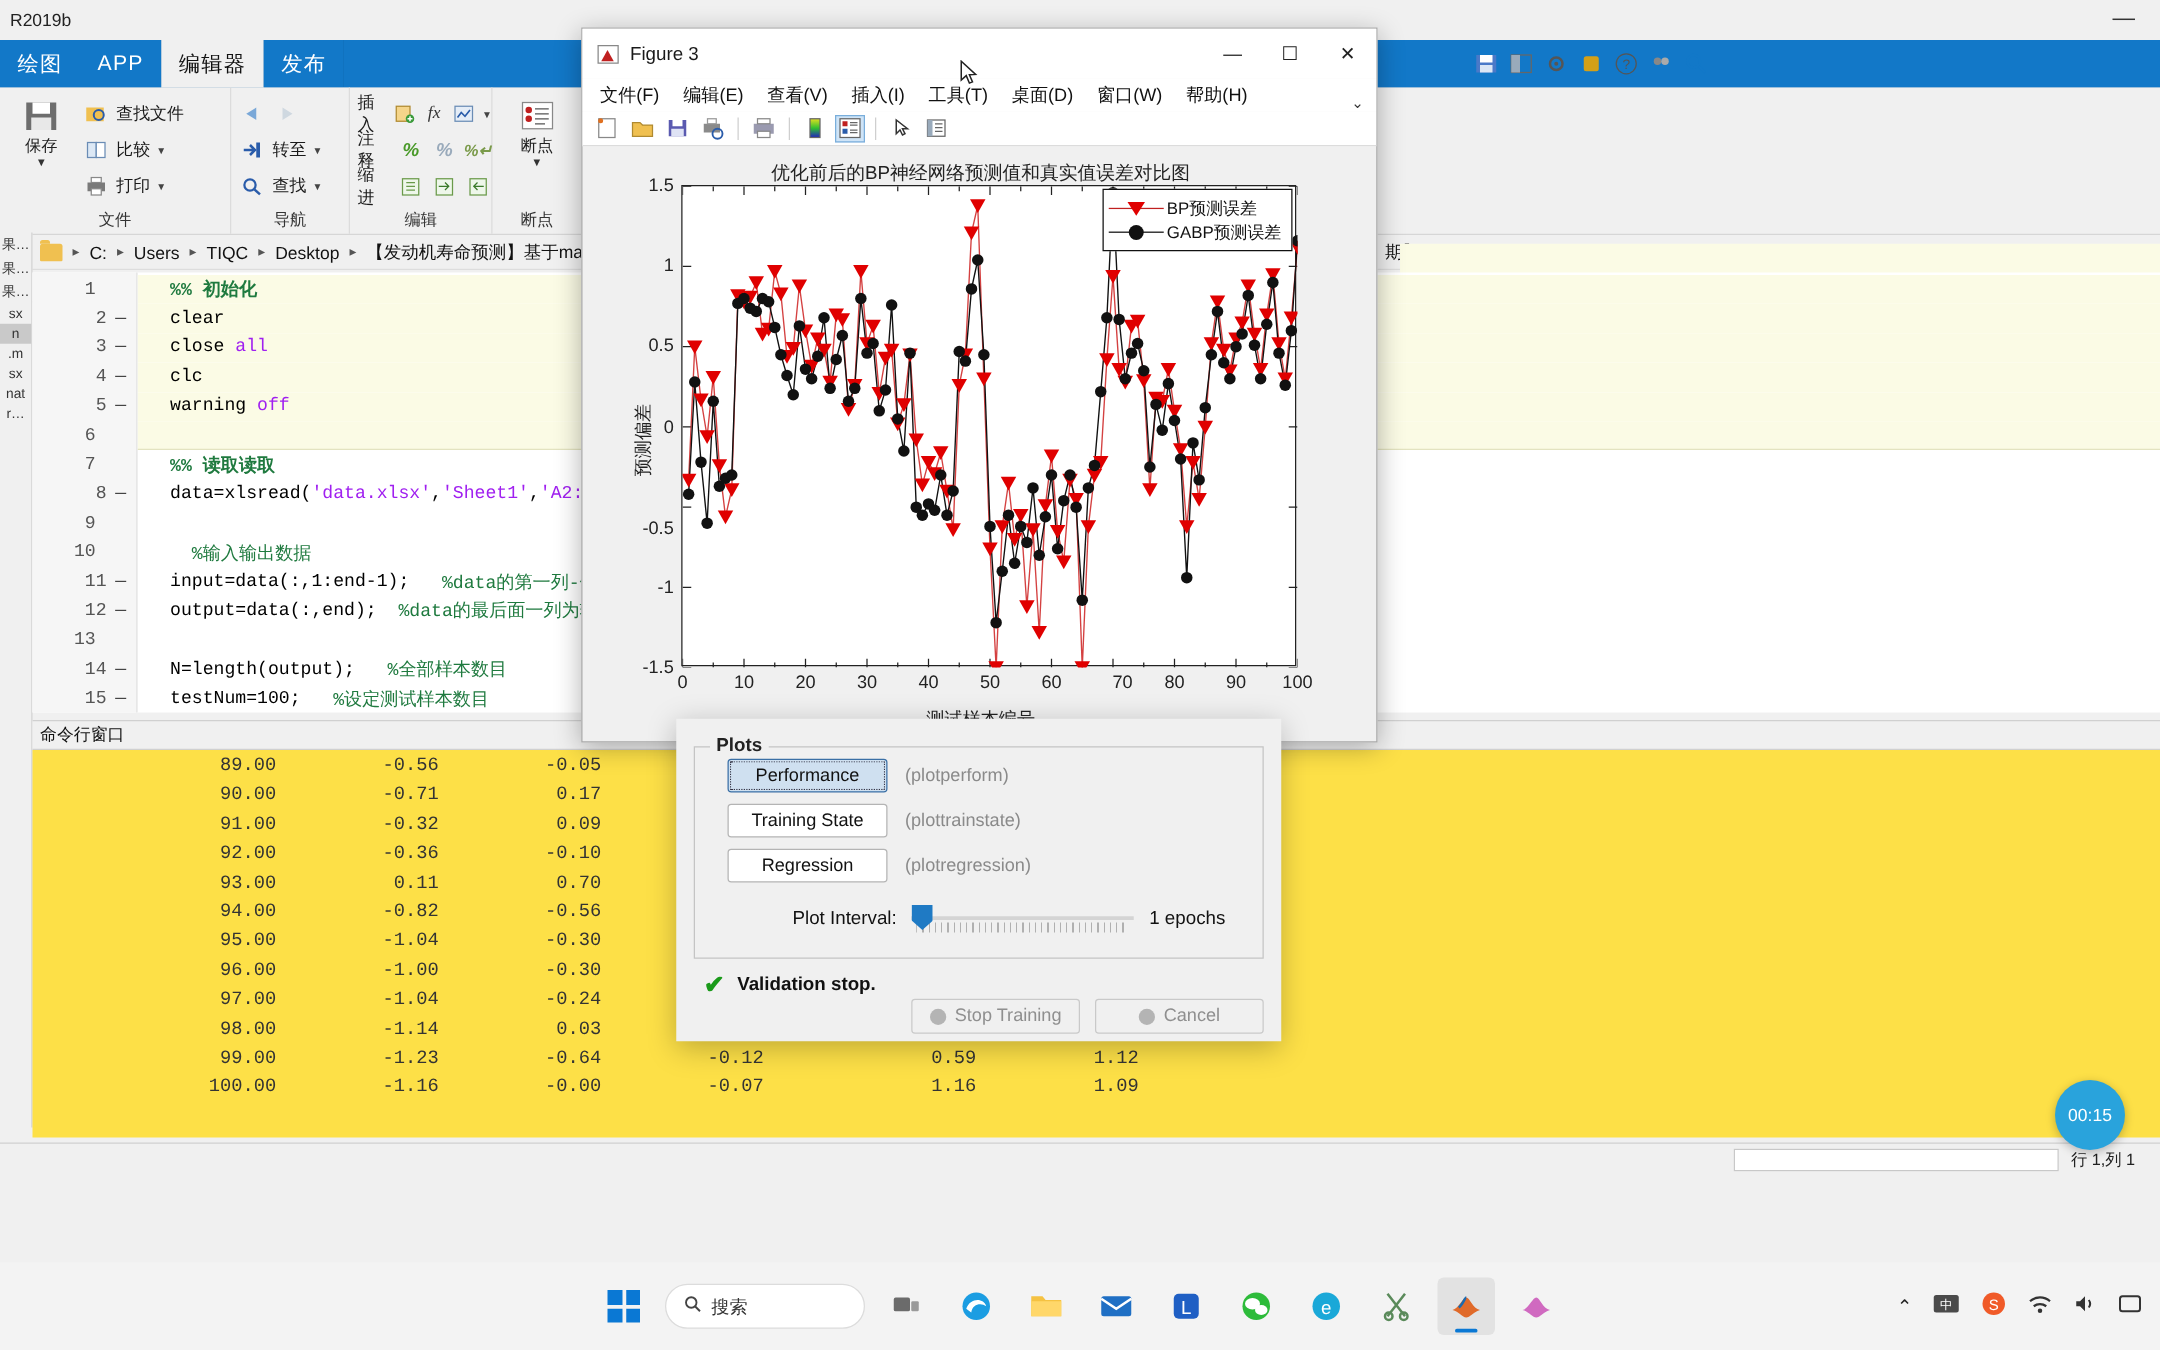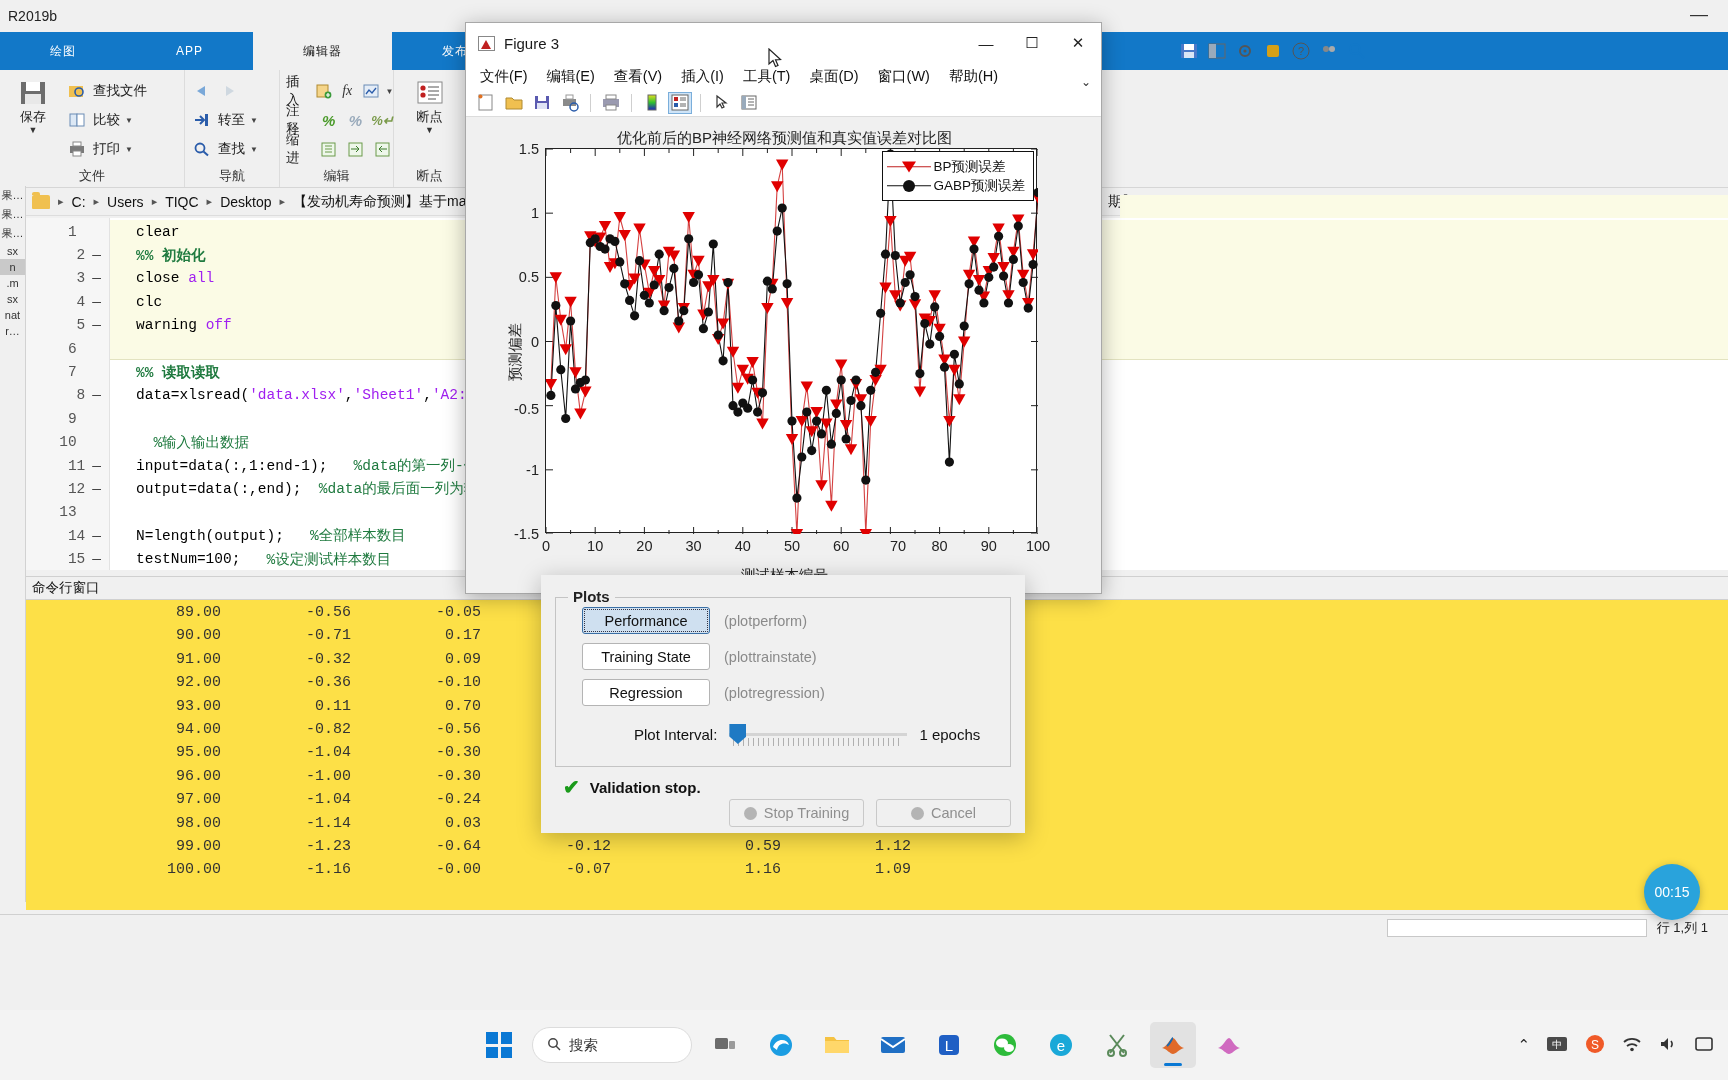--- a/index.html
+++ b/index.html
@@ -12,22 +12,22 @@
 
   
   #matlab-window { position:absolute; left:0; top:0; width:1728px; height:1010px; background:#f0f0f0; }
 
   .mw-titlebar { height:32px; background:#f0f0f0; display:flex; align-items:center; padding-left:8px;
                  font-size:14px; color:#222; position:relative; }
   .mw-minimize { position:absolute; right:20px; top:4px; font-size:18px; color:#333; }
 
   
   .ribbon-tabs { height:38px; background:#0d5a9a; display:flex; align-items:stretch; }
-  .rtab { padding:0 50px; display:flex; align-items:center; justify-content:center;
-          color:#fff; font-size:12px; letter-spacing:1px; }
+  .rtab { padding:0 14px; display:flex; align-items:center; justify-content:center;
+          color:#fff; font-size:17px; letter-spacing:1px; }
   .rtab.active { background:#f0f0f0; color:#111; }
   .rtab.light { background:#1278c8; }
   .ribbon-tabs .filler { flex:1; background:#1278c8; }
 
   
   .ribbon-body { height:118px; background:#f0f0f0; display:flex; border-bottom:1px solid #d6d6d6; position:relative; }
   .rgroup { display:flex; flex-direction:column; border-right:1px solid #dcdcdc; padding:4px 6px 0 6px; position:relative; }
   .rgroup-title { position:absolute; bottom:2px; width:100%; left:0; text-align:center; font-size:13px; color:#333; }
   .rgroup-inner { display:flex; flex:1; align-items:flex-start; gap:6px; }
   .big-btn { display:flex; flex-direction:column; align-items:center; justify-content:flex-start;
@@ -555,22 +555,22 @@
         <div class="gl">
           <span>14</span>
           <span class="dash">—</span>
         </div>
         <div class="gl">
           <span>15</span>
           <span class="dash">—</span>
         </div>
       </div>
     <div class="code" id="codelines">
+        <div class="cl sec"><span class="secttl">%% 初始化</span></div>
         <div class="cl sec"><span class="plain">clear</span></div>
-        <div class="cl sec"><span class="secttl">%% 初始化</span></div>
         <div class="cl sec"><span class="plain">close </span><span class="str">all</span></div>
         <div class="cl sec"><span class="plain">clc</span></div>
         <div class="cl sec"><span class="plain">warning </span><span class="str">off</span></div>
         <div class="cl sec secbar"><span class="plain"></span></div>
         <div class="cl"><span class="secttl">%% 读取读取</span></div>
         <div class="cl"><span class="plain">data=xlsread(</span><span class="str">'data.xlsx'</span><span class="plain">,</span><span class="str">'Sheet1'</span><span class="plain">,</span><span class="str">'A2:E747'</span></div>
         <div class="cl"><span class="plain"></span></div>
         <div class="cl"><span class="cmt">  %输入输出数据</span></div>
         <div class="cl"><span class="plain">input=data(:,1:end-1);   </span><span class="cmt">%data的第一列-倒数</span></div>
         <div class="cl"><span class="plain">output=data(:,end);  </span><span class="cmt">%data的最后面一列为输出</span></div>
@@ -1047,21 +1047,21 @@
           <circle cx="472.3" cy="77.0" r="4.6" fill="#111111"></circle>
           <circle cx="477.2" cy="133.5" r="4.6" fill="#111111"></circle>
           <circle cx="482.2" cy="159.1" r="4.6" fill="#111111"></circle>
           <circle cx="487.1" cy="115.5" r="4.6" fill="#111111"></circle>
           <circle cx="492.0" cy="43.6" r="4.6" fill="#111111"></circle>
           <circle cx="496.9" cy="66.7" r="4.6" fill="#111111"></circle>
         </svg>
       <div id="yticks">
           <div class="ytick" style="top: 385px;">-1.5</div>
           <div class="ytick" style="top: 320.833px;">-1</div>
-          <div class="ytick" style="top: 260px;">-0.5</div>
+          <div class="ytick" style="top: 274px;">-0.5</div>
           <div class="ytick" style="top: 192.5px;">0</div>
           <div class="ytick" style="top: 128.333px;">0.5</div>
           <div class="ytick" style="top: 64.1667px;">1</div>
           <div class="ytick" style="top: 0px;">1.5</div>
         </div>
       <div id="xticks">
           <div class="xtick" style="left: 0px;">0</div>
           <div class="xtick" style="left: 49.2px;">10</div>
           <div class="xtick" style="left: 98.4px;">20</div>
           <div class="xtick" style="left: 147.6px;">30</div>

